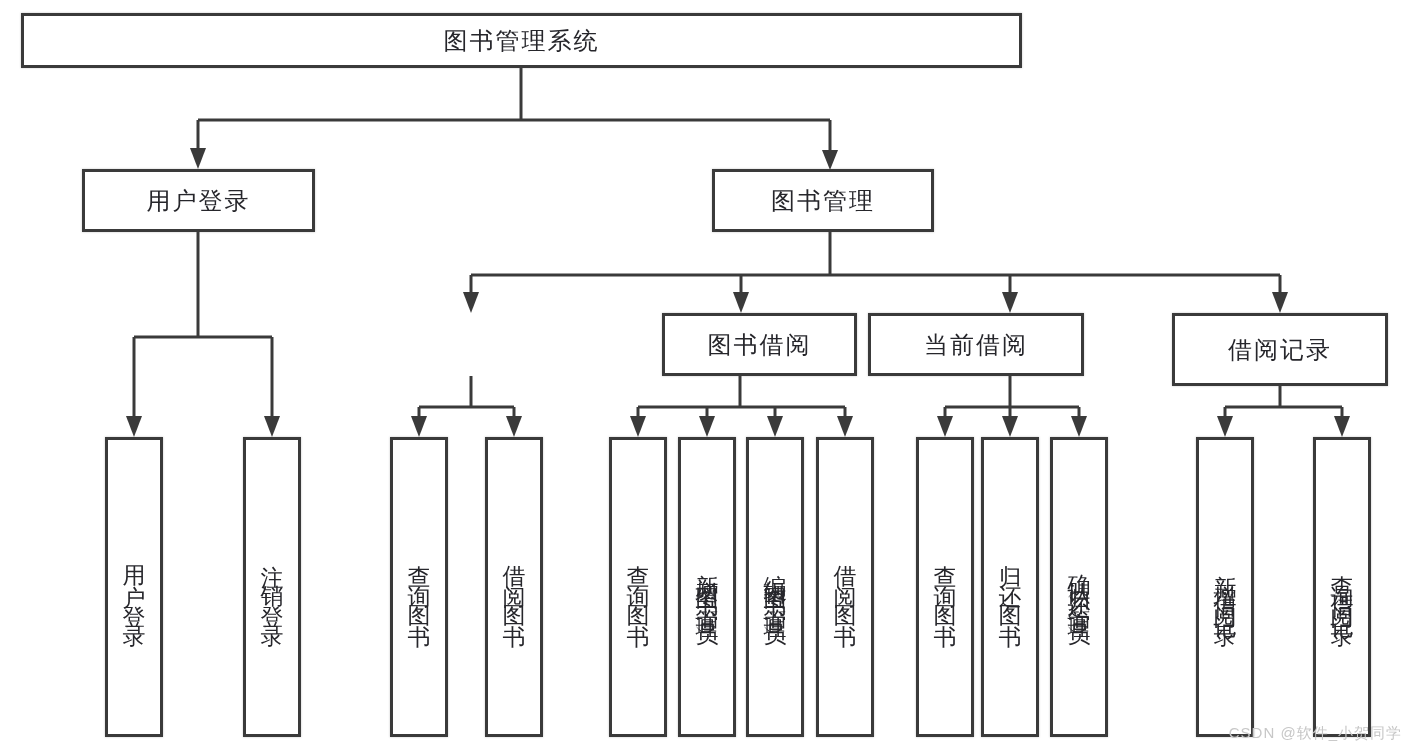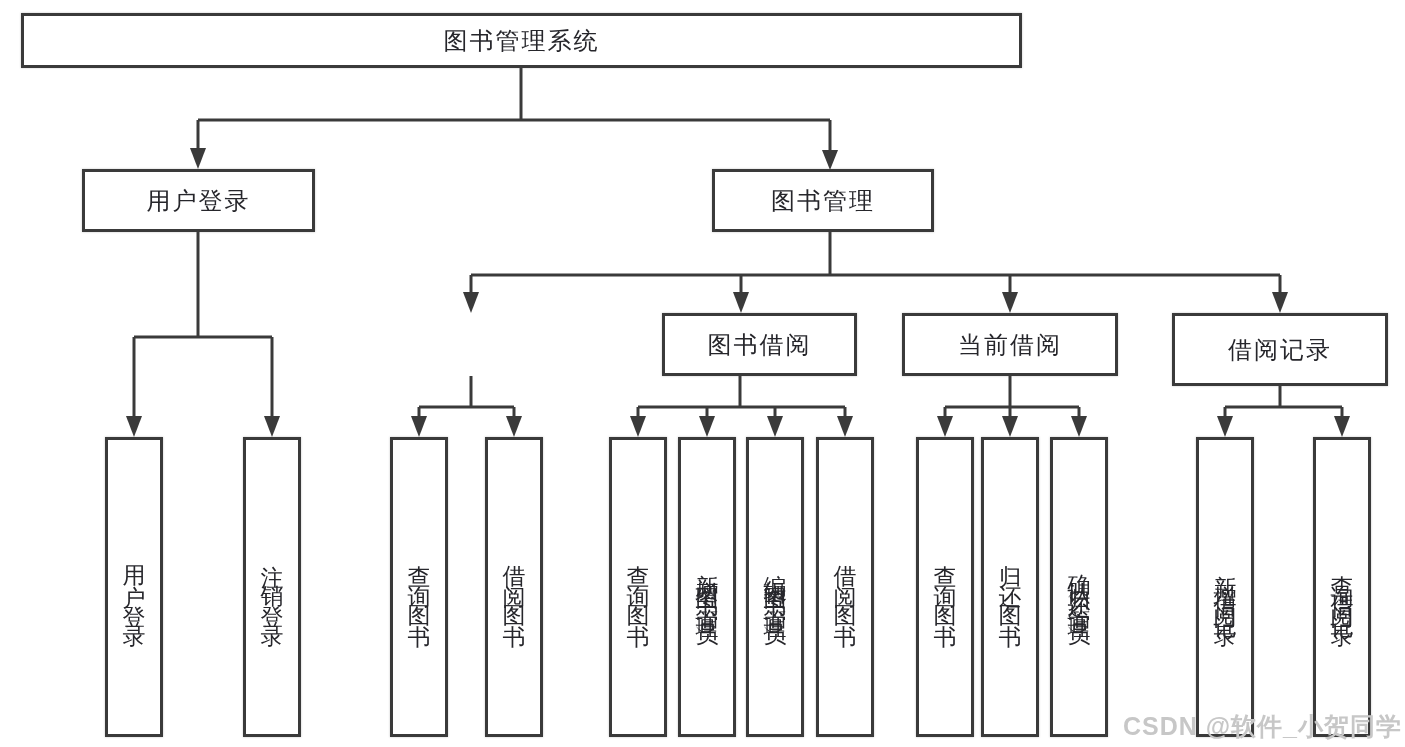--- a/index.html
+++ b/index.html
@@ -31,26 +31,25 @@
     font-size:23px;
     line-height:1;
     white-space:nowrap;
   }
   .ls4{letter-spacing:20px;}
   .ls6{letter-spacing:10px;}
   .ls9{letter-spacing:7px;}
   .watermark{
     position:absolute;
     right:3px;bottom:4px;
-    font-size:25px;
+    font-size:15px;
     letter-spacing:1px;
     color:#c7c7c7;
     z-index:5;
     white-space:nowrap;
-    font-weight:bold;
   }
 </style>
 </head>
 <body>
 
 <div id="stage">
 
   <svg id="wires" width="1405" height="747" viewBox="0 0 1405 747">
     <g stroke="#3a3a3a" stroke-width="3" fill="none">
 
@@ -131,21 +130,21 @@
   <div class="node hnode" style="left:82px;top:169px;width:233px;height:63px;">
     <span>用户登录</span>
   </div>
   <div class="node hnode" style="left:712px;top:169px;width:222px;height:63px;">
     <span>图书管理</span>
   </div>
 
   <div class="node hnode" style="left:633px;top:313px;width:195px;height:63px;margin-left:29px;">
     <span>图书借阅</span>
   </div>
-  <div class="node hnode" style="left:902px;top:313px;width:216px;height:63px;">
+  <div class="node hnode" style="left:868px;top:313px;width:216px;height:63px;">
     <span>当前借阅</span>
   </div>
   <div class="node hnode" style="left:1172px;top:313px;width:216px;height:73px;">
     <span>借阅记录</span>
   </div>
 
   <div class="node vnode" style="left:105px;top:437px;height:300px;">
     <span class="vtext ls4">用户登录</span>
   </div>
   <div class="node vnode" style="left:243px;top:437px;height:300px;">

